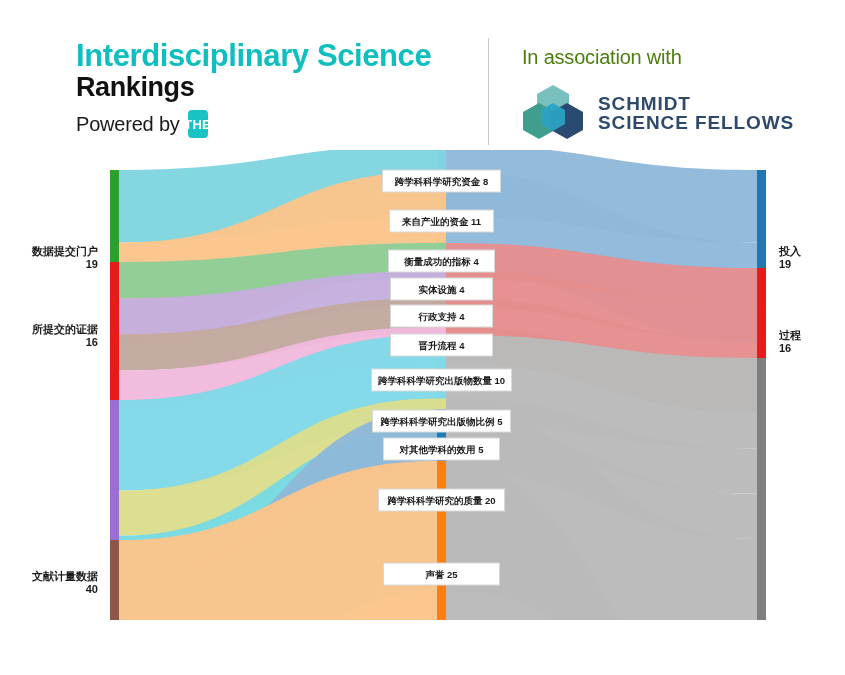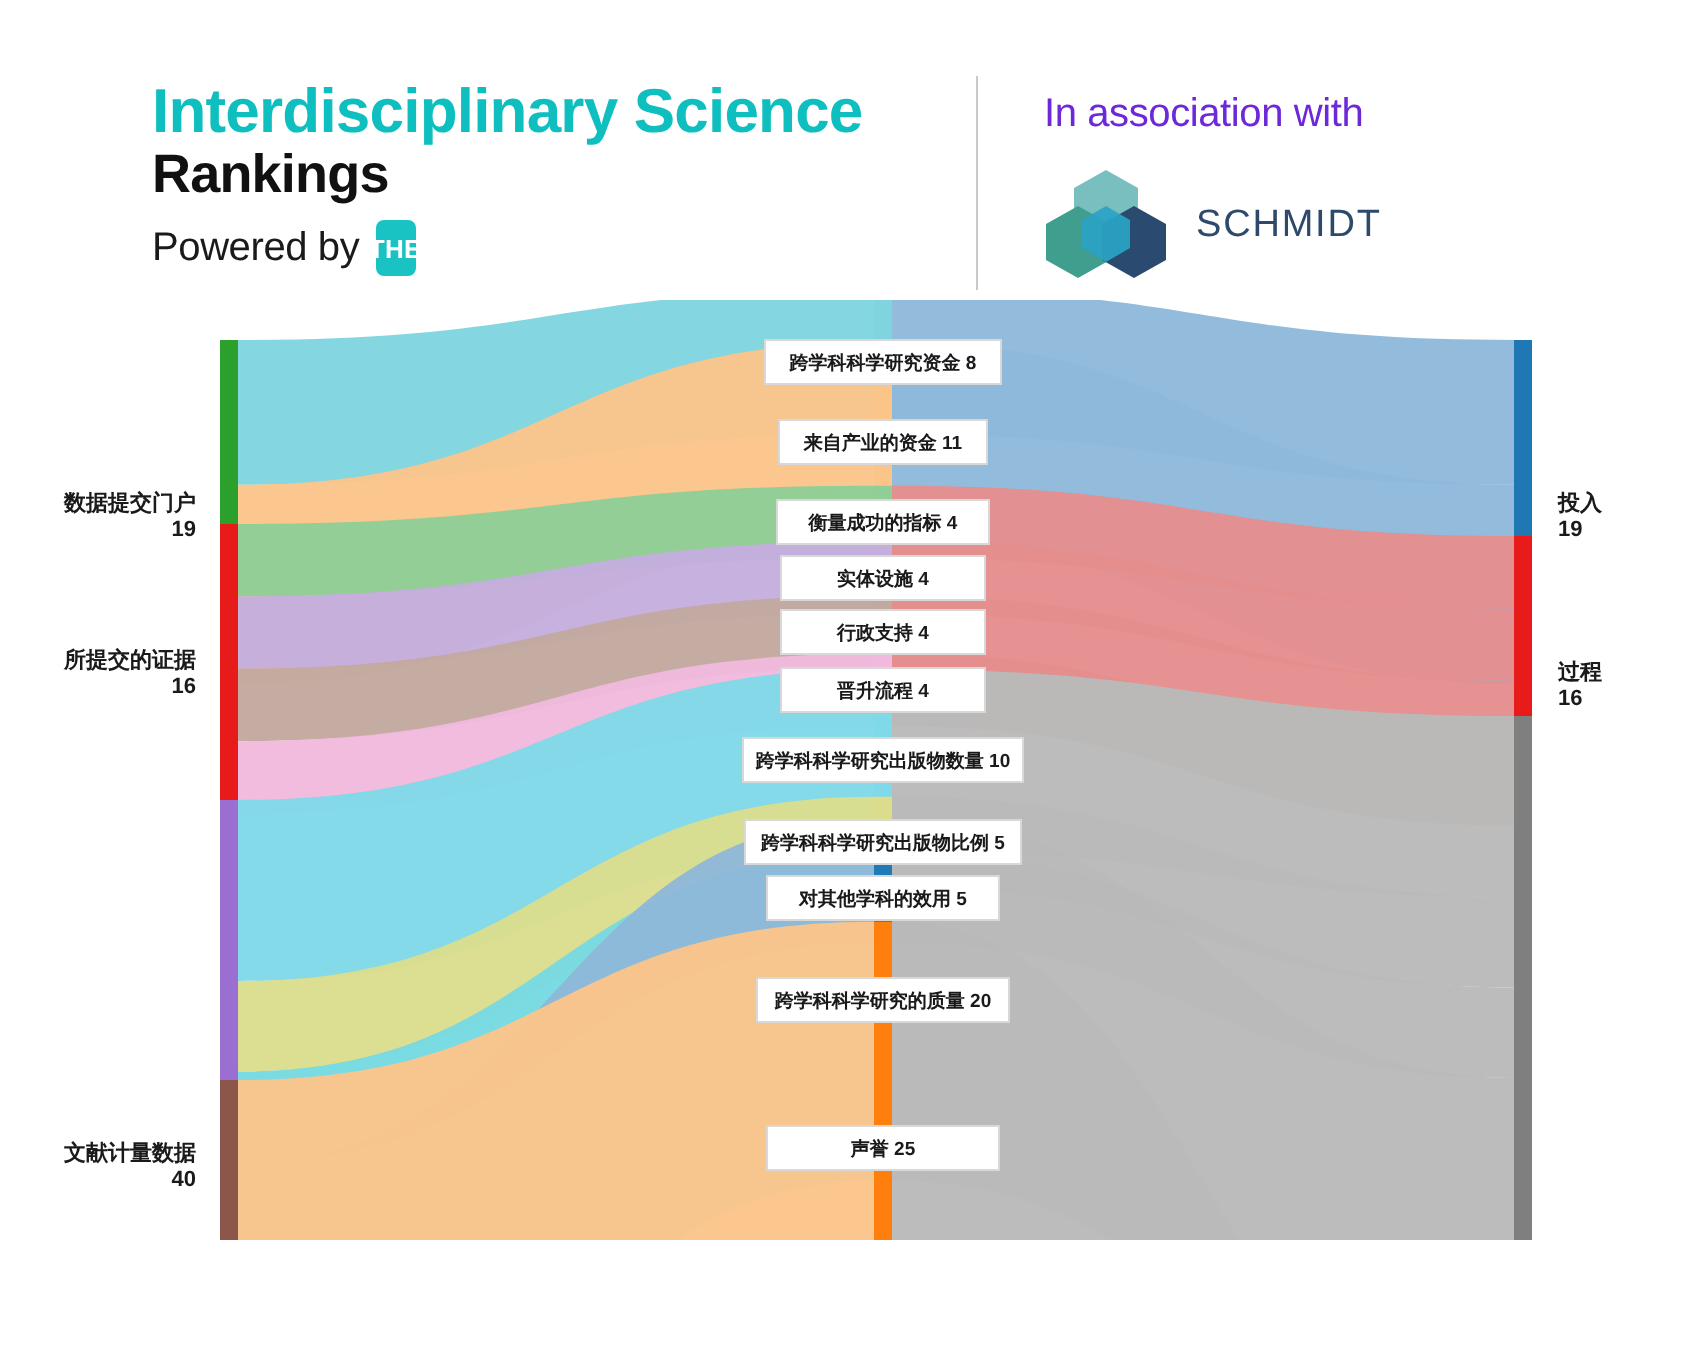--- a/index.html
+++ b/index.html
@@ -24,25 +24,25 @@
   #the-logo{
     width:20px;height:28px;background:#19c3c3;border-radius:4px;
     display:flex;align-items:center;justify-content:center;
   }
   #the-logo span{
     color:#ffffff;font-size:13px;font-weight:bold;letter-spacing:0.2px;
     line-height:1;font-family:"Liberation Sans",sans-serif;
   }
   #divider{position:absolute;left:488px;top:26px;width:1px;height:107px;background:#c9c9c9;}
   #assoc{position:absolute;left:522px;top:34px;}
-  #assoc-text{font-size:20px;color:#6d28d9;letter-spacing:-0.2px;}
+  #assoc-text{font-size:20px;color:#4d7c0f;letter-spacing:-0.2px;}
   #ssf-row{display:flex;align-items:center;gap:14px;margin-top:14px;}
   #ssf-wordmark{line-height:1.02;}
   #ssf-wordmark div{
-    color:#2e4a6b;font-weight:normal;font-size:19px;letter-spacing:0.9px;
+    color:#2e4a6b;font-weight:bold;font-size:19px;letter-spacing:0.9px;
   }
   
   #sankey{position:absolute;left:0;top:150px;width:845px;height:470px;}
   .node-label{
     font-size:11px;font-weight:bold;fill:#1a1a1a;
     font-family:"Liberation Sans","DejaVu Sans",sans-serif;
   }
   .node-value{
     font-size:11px;font-weight:bold;fill:#1a1a1a;
     font-family:"Liberation Sans","DejaVu Sans",sans-serif;
@@ -76,20 +76,21 @@
     <div id="assoc-text">In association with</div>
     <div id="ssf-row">
       <svg width="62" height="60" viewBox="0 0 62 60">
         <polygon points="31,2 47,11 47,29 31,38 15,29 15,11" fill="#79bfc0"></polygon>
         <polygon points="17,20 33,29 33,47 17,56 1,47 1,29" fill="#3f9e8e"></polygon>
         <polygon points="45,20 61,29 61,47 45,56 29,47 29,29" fill="#2b4a6f"></polygon>
         <polygon points="31,20 43,27 43,41 31,48 19,41 19,27" fill="#2aa3c4" opacity="0.92"></polygon>
       </svg>
       <div id="ssf-wordmark">
         <div>SCHMIDT</div>
+        <div>SCIENCE FELLOWS</div>
       </div>
     </div>
   </div>
 </div>
 
 <svg id="sankey" viewBox="0 0 845 470">
   <g id="links-layer">
       <path d="M119,20 C278,20 278,-5.200000000000003 437,-5.200000000000003 L437,67.2 C278,67.2 278,92.4 119,92.4 Z" fill="#7fd4e0" opacity="0.96"></path>
       <path d="M119,92.4 C278,92.4 278,21.224999999999994 437,21.224999999999994 L437,120.775 C278,120.775 278,191.95000000000002 119,191.95000000000002 Z" fill="#fbc58a" opacity="0.96"></path>
       <path d="M119,112 C278,112 278,92.9 437,92.9 L437,129.10000000000002 C278,129.10000000000002 278,148.2 119,148.2 Z" fill="#8fce96" opacity="0.96"></path>

